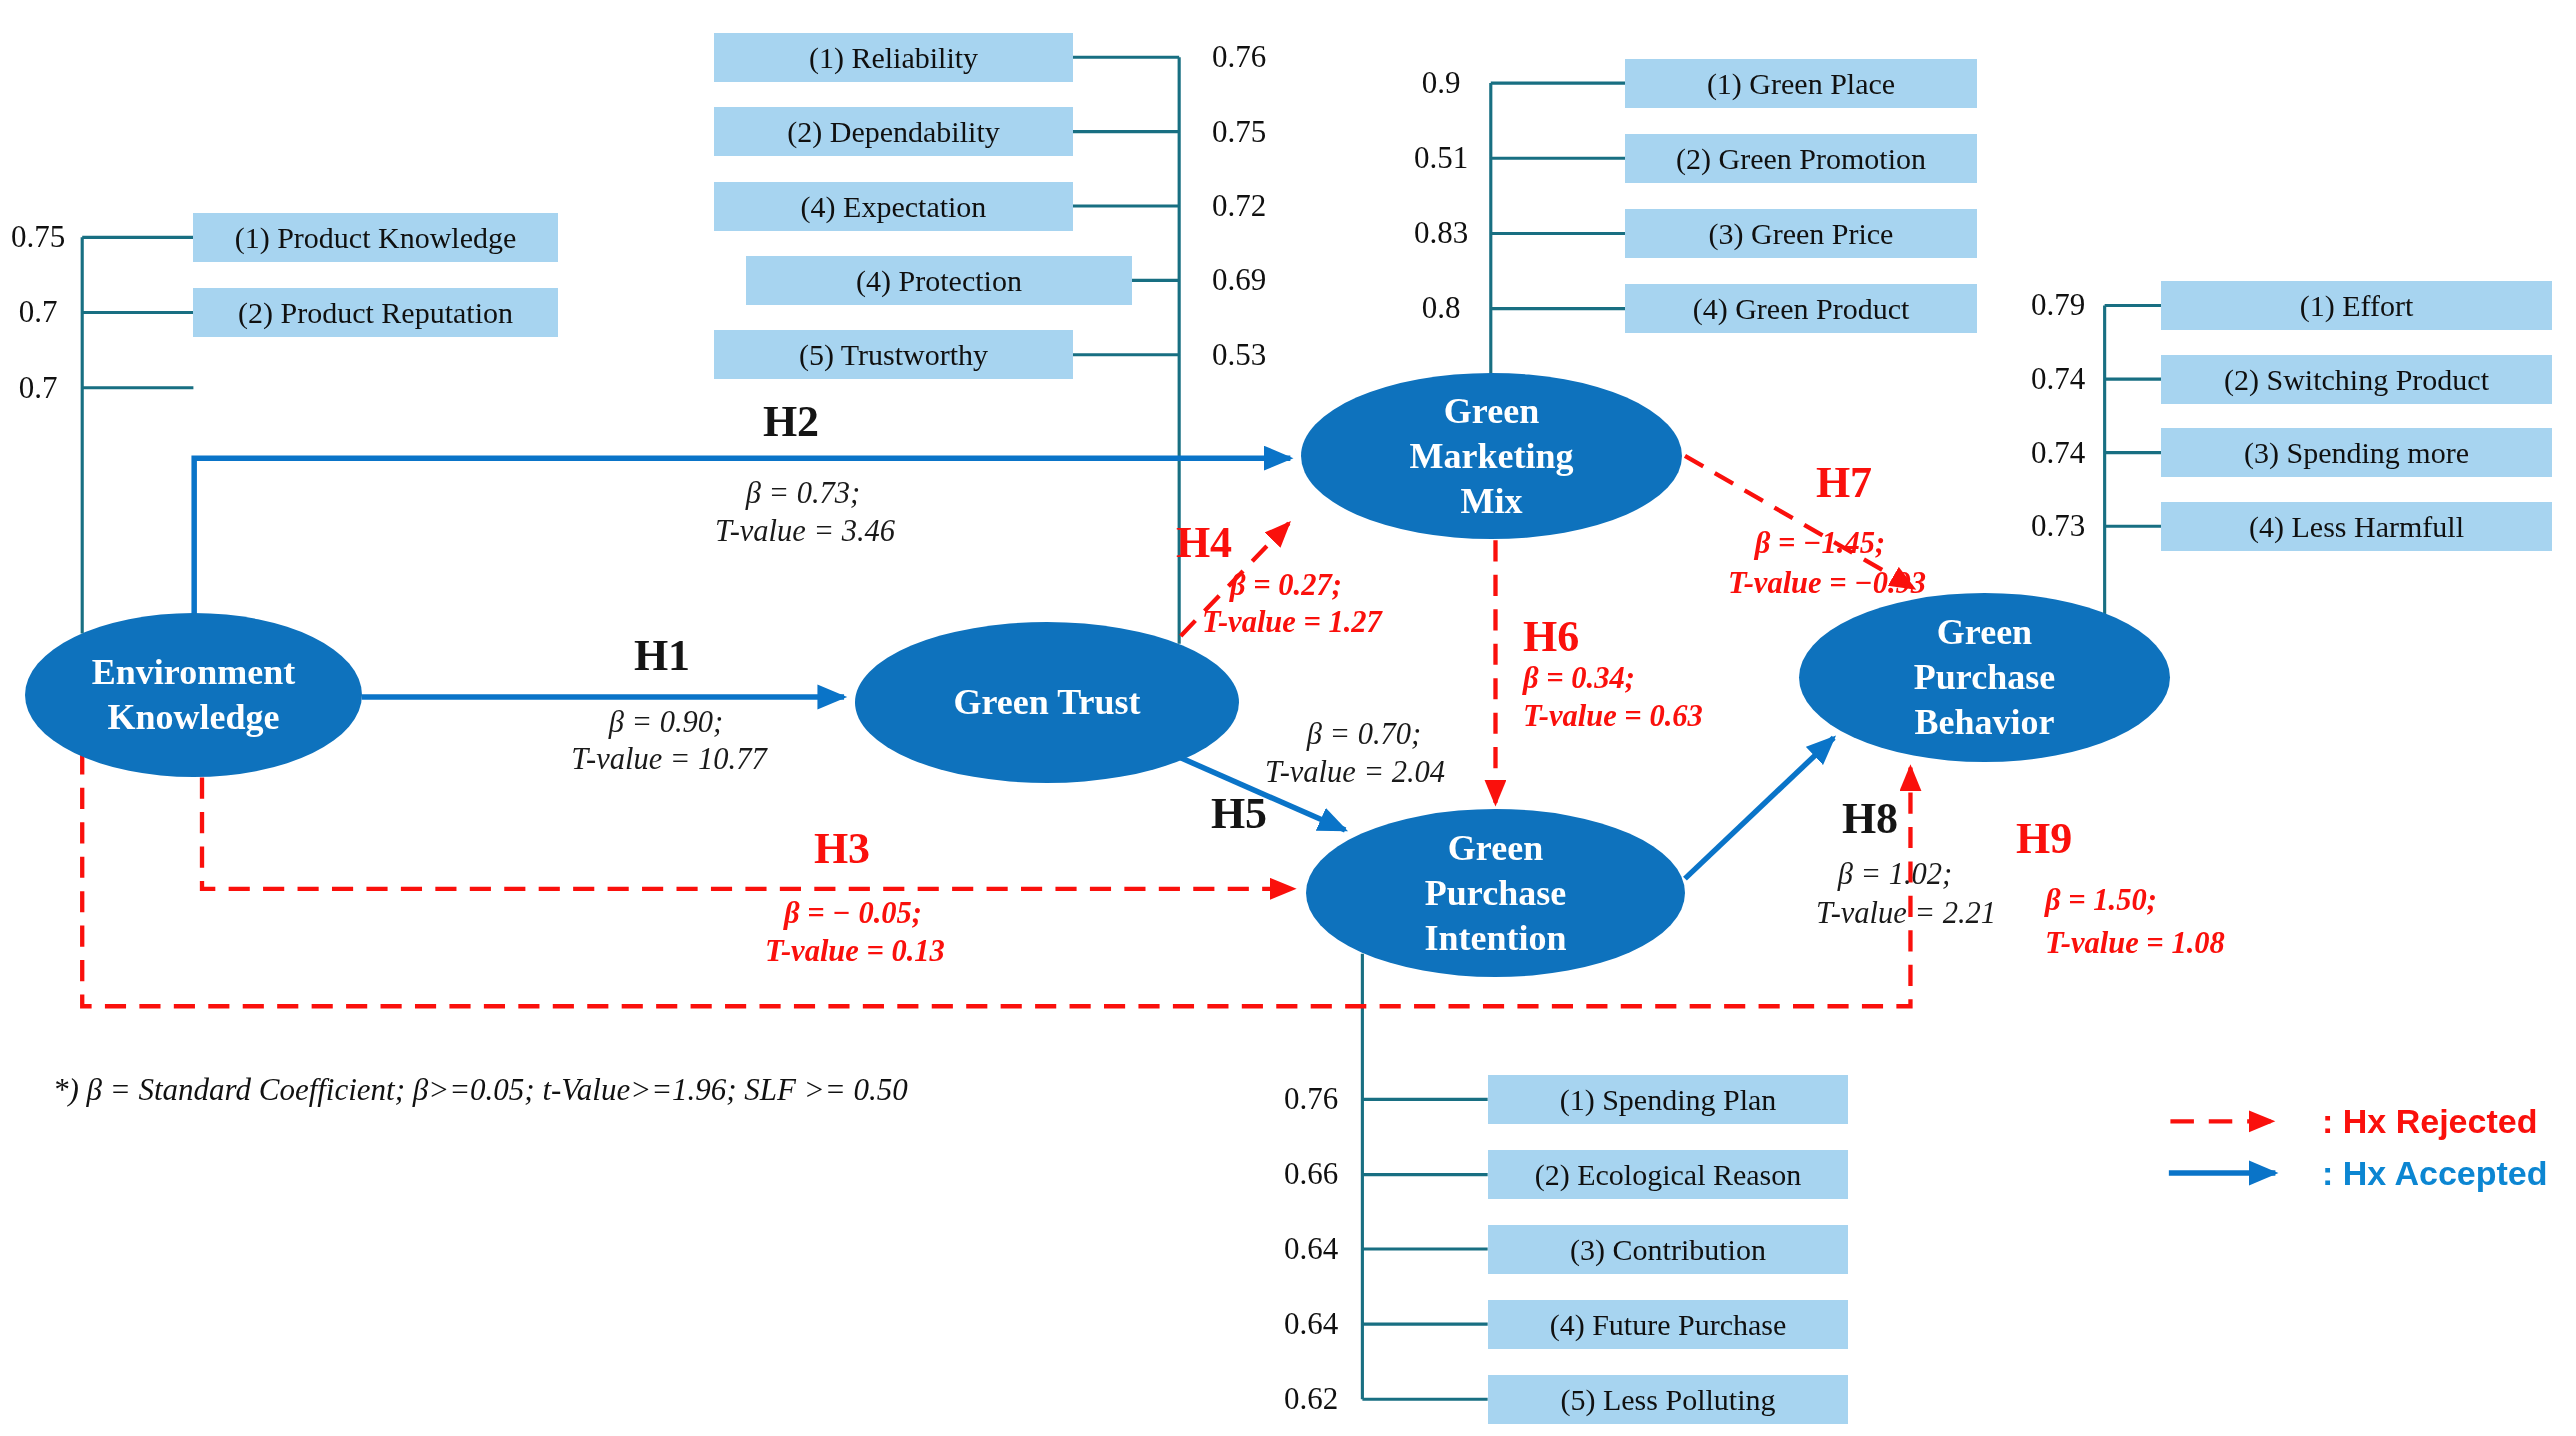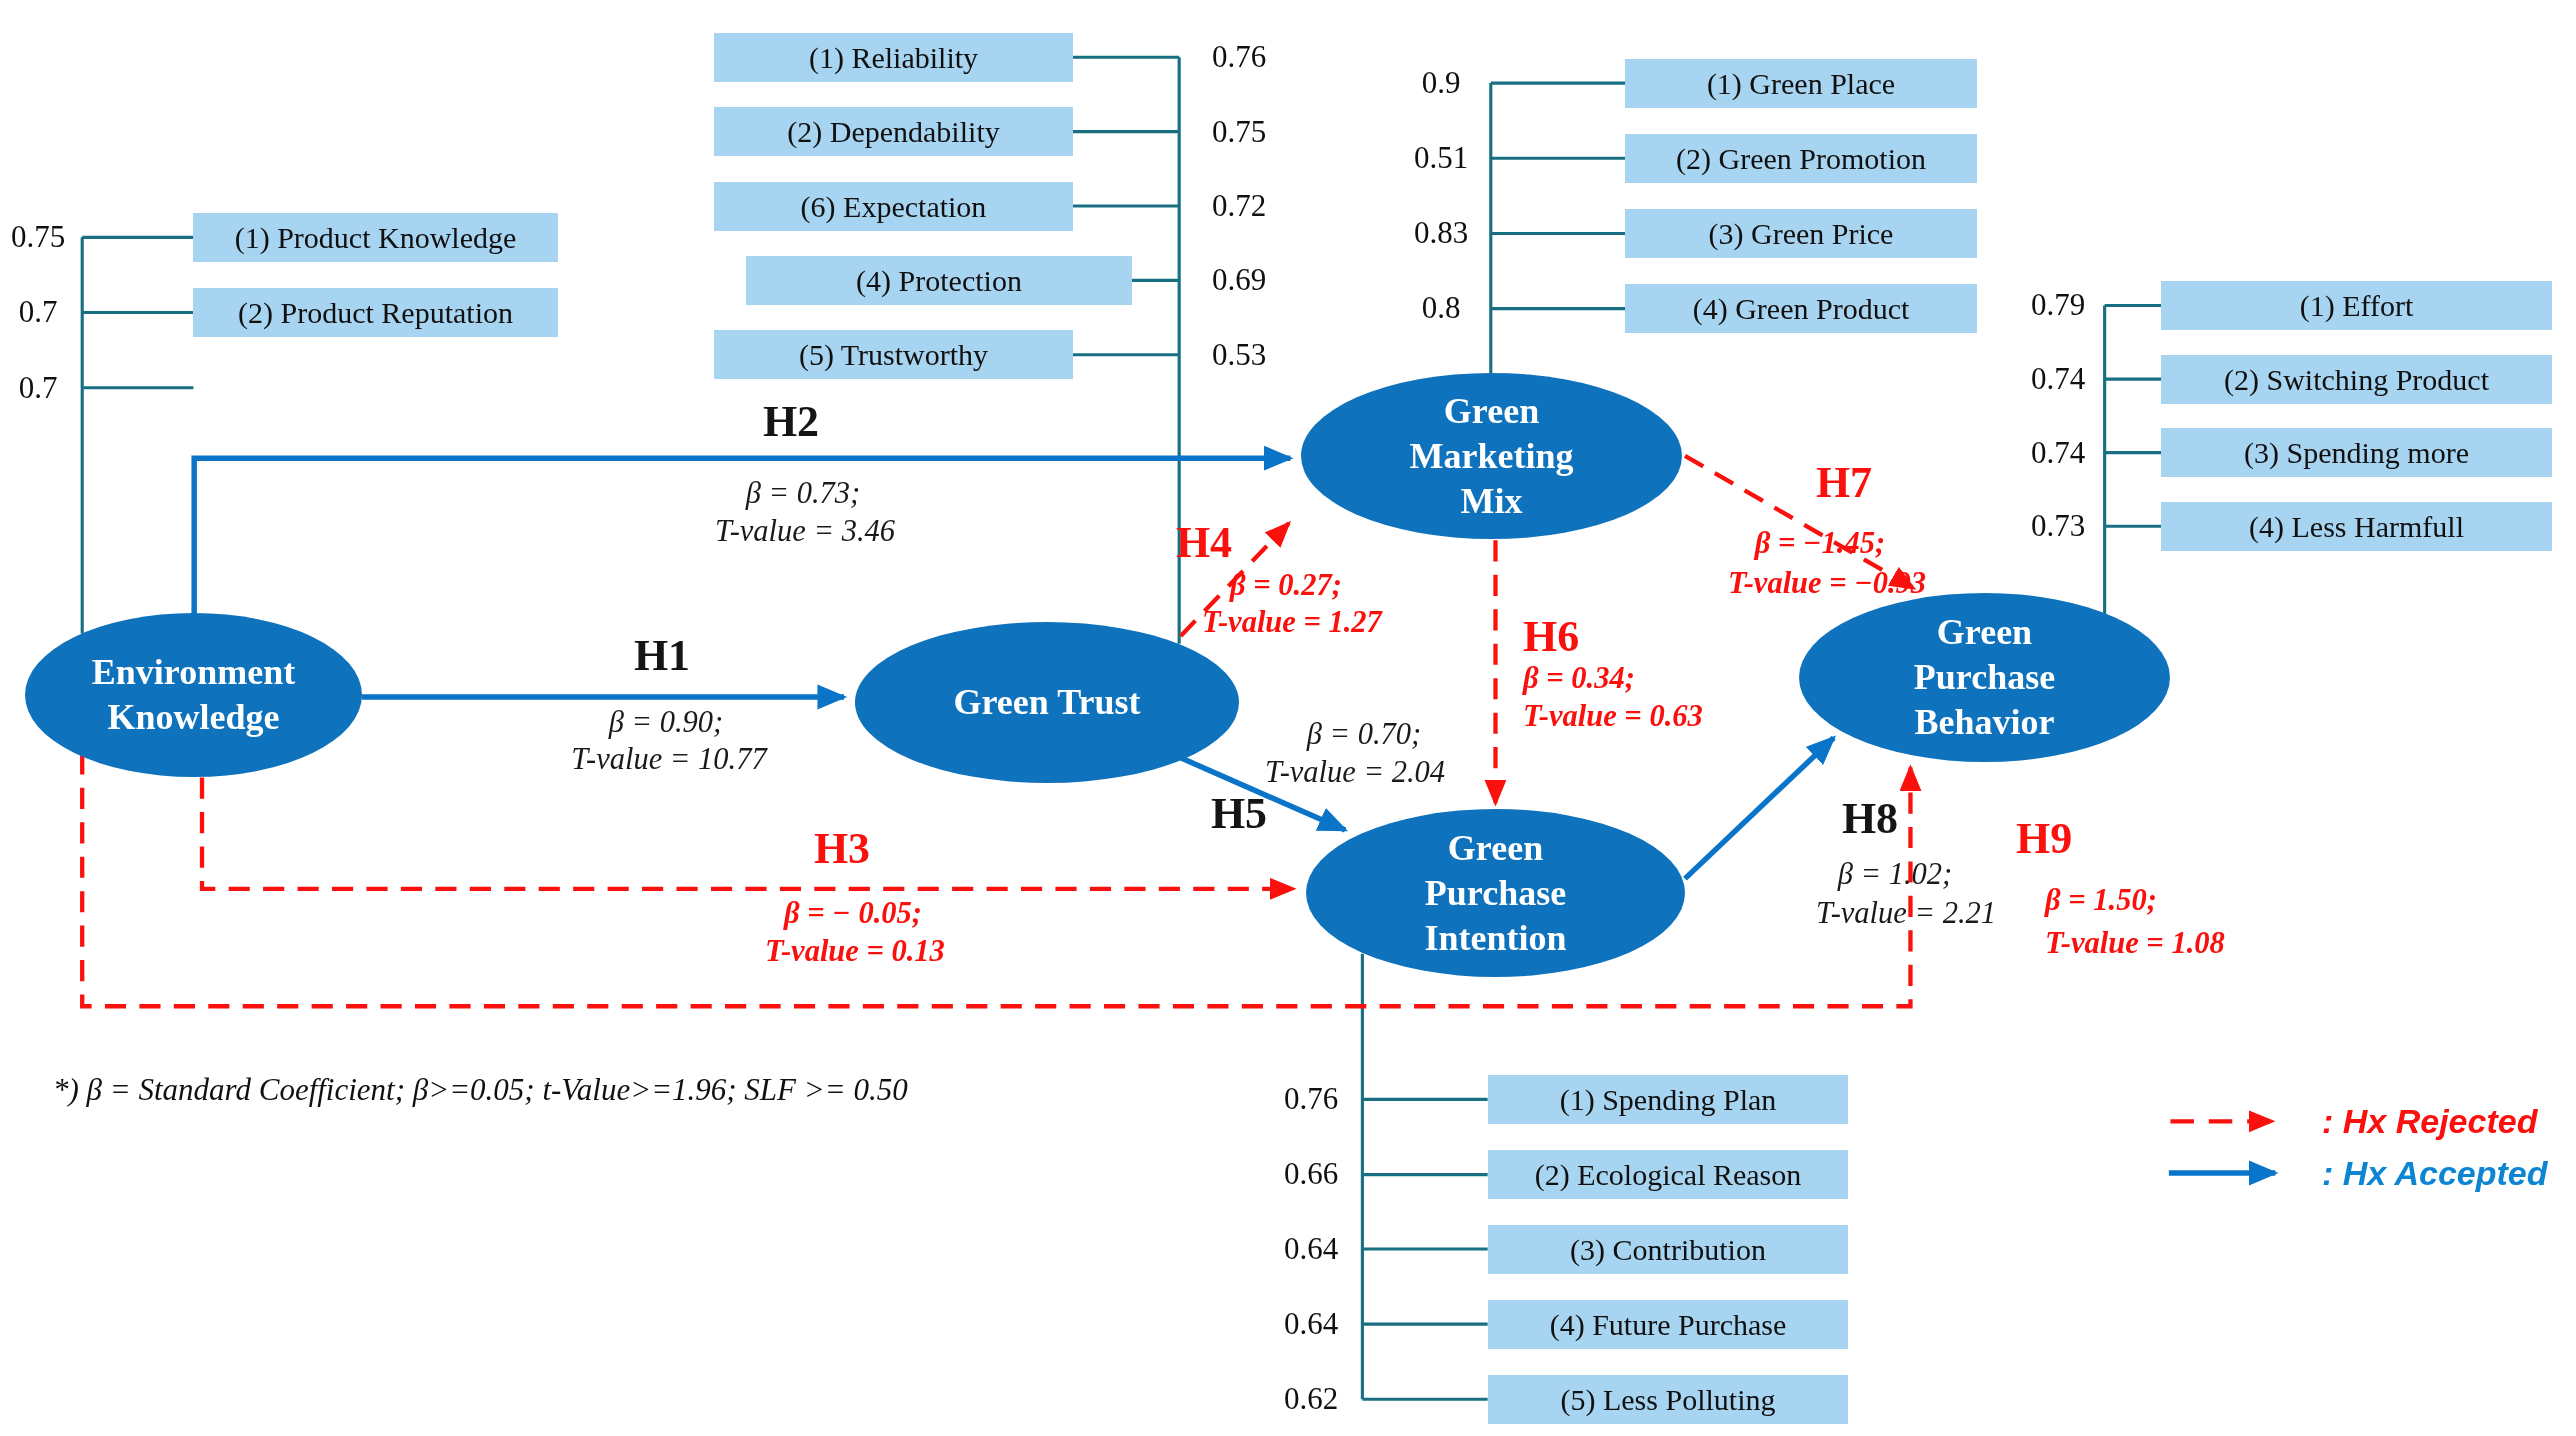--- a/index.html
+++ b/index.html
@@ -28,21 +28,21 @@
   .hlab{position:absolute;z-index:3;transform:translate(-50%,-50%);font-size:44px;font-weight:bold;
        color:#151515;white-space:nowrap;}
   .hlab.rej{color:var(--rejected-red);}
   .stat{position:absolute;z-index:3;transform:translate(-50%,-50%);font-size:30.5px;font-style:italic;
        color:#1a1a1a;white-space:nowrap;}
   .stat.rej{color:var(--rejected-red);font-weight:bold;}
   .stat.left, .hlab.left{transform:translate(0,-50%);}
   .footnote{position:absolute;z-index:3;font-size:31px;font-style:italic;color:#111;
        transform:translate(0,-50%);white-space:nowrap;}
   .legend-text{position:absolute;z-index:3;transform:translate(0,-50%);
-       font-family:"Liberation Sans", sans-serif;font-size:34px;font-weight:bold;font-style:italic;white-space:nowrap;}
+       font-family:"Liberation Sans", sans-serif;font-size:34px;font-weight:bold;white-space:nowrap;}
   .legend-text.rejected{color:var(--rejected-red);}
   .legend-text.accepted{color:var(--accepted-text-blue);}
 </style>
 </head>
 <body>
 
 <div id="canvas">
 
   <svg id="wires" width="2576" height="1437" viewBox="0 0 3290 1835">
     <defs>
@@ -89,21 +89,21 @@
 Behavior</span></div>
 
   <div class="num" style="left:38px;top:237px;">0.75</div>
   <div class="num" style="left:38px;top:312px;">0.7</div>
   <div class="num" style="left:38px;top:388px;">0.7</div>
   <div class="box" style="left:193px;top:213px;width:365px;height:49px;">(1) Product Knowledge</div>
   <div class="box" style="left:193px;top:288px;width:365px;height:49px;">(2) Product Reputation</div>
 
   <div class="box" style="left:714px;top:33px;width:359px;height:49px;">(1) Reliability</div>
   <div class="box" style="left:714px;top:107px;width:359px;height:49px;">(2) Dependability</div>
-  <div class="box" style="left:714px;top:182px;width:359px;height:49px;">(6) Expectation</div>
+  <div class="box" style="left:714px;top:182px;width:359px;height:49px;">(4) Expectation</div>
   <div class="box" style="left:746px;top:256px;width:386px;height:49px;">(4) Protection</div>
   <div class="box" style="left:714px;top:330px;width:359px;height:49px;">(5) Trustworthy</div>
   <div class="num" style="left:1239px;top:57px;">0.76</div>
   <div class="num" style="left:1239px;top:132px;">0.75</div>
   <div class="num" style="left:1239px;top:206px;">0.72</div>
   <div class="num" style="left:1239px;top:280px;">0.69</div>
   <div class="num" style="left:1239px;top:355px;">0.53</div>
 
   <div class="num" style="left:1441px;top:83px;">0.9</div>
   <div class="num" style="left:1441px;top:158px;">0.51</div>

